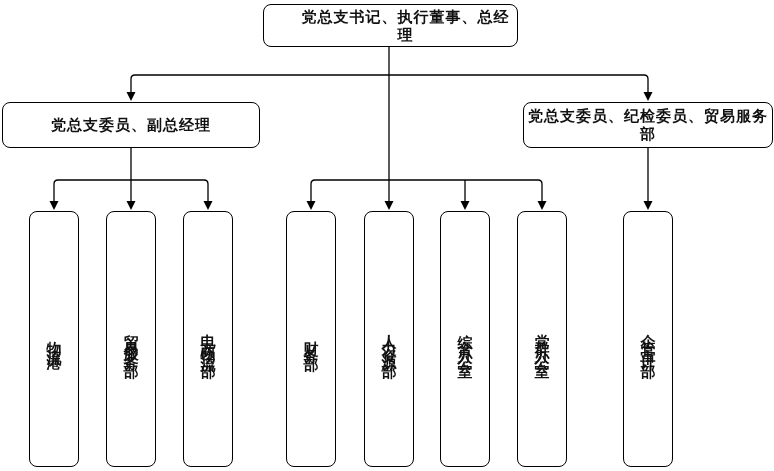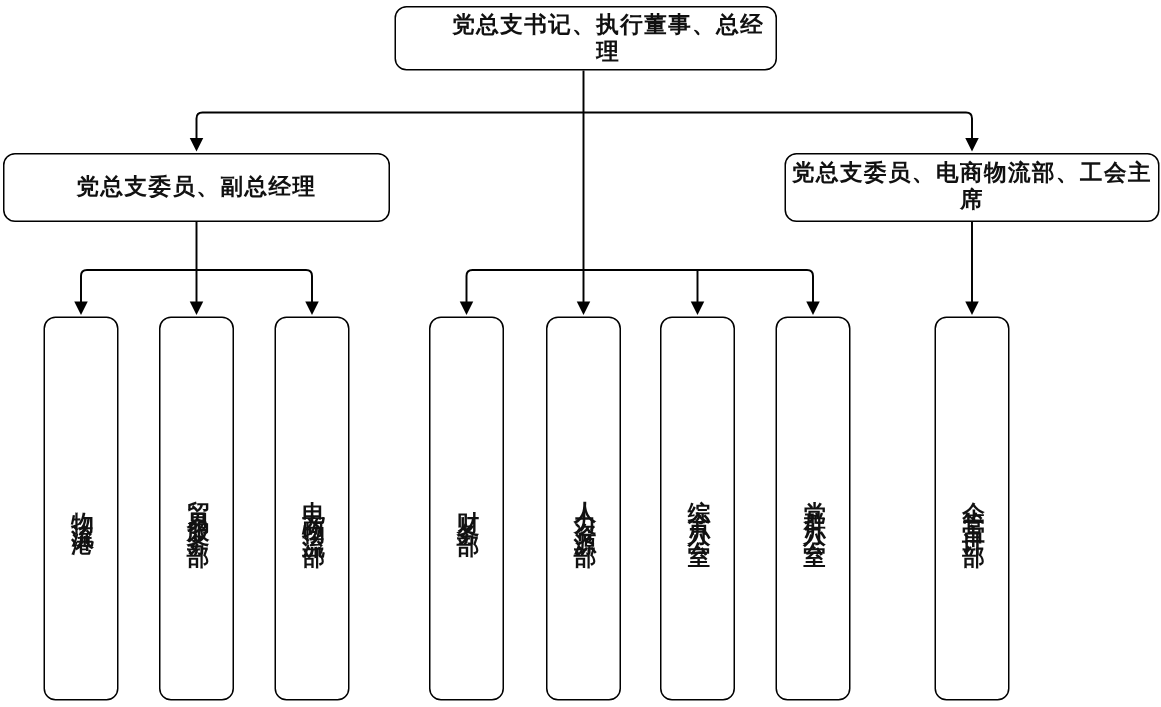--- a/index.html
+++ b/index.html
@@ -79,21 +79,21 @@
     <polygon class="arrow" points="389,210 384.5,201 393.5,201"></polygon>
     <polygon class="arrow" points="465,210 460.5,201 469.5,201"></polygon>
     <polygon class="arrow" points="542,210 537.5,201 546.5,201"></polygon>
     <polygon class="arrow" points="648,210 643.5,201 652.5,201"></polygon>
   </svg>
 
   <div class="box top horiz">党总支书记、执行董事、总经理</div>
 
   <div class="box mgr-left horiz">党总支委员、副总经理</div>
 
-  <div class="box mgr-right horiz">党总支委员、电商物流部、工会主席</div>
+  <div class="box mgr-right horiz">党总支委员、纪检委员、贸易服务部</div>
 
   <div class="box dept vertical d0">物流港</div>
 
   <div class="box dept vertical d1">贸易服务部</div>
 
   <div class="box dept vertical d2">电商物流部</div>
 
   <div class="box dept vertical d3">财务部</div>
 
   <div class="box dept vertical d4">人力资源部</div>

